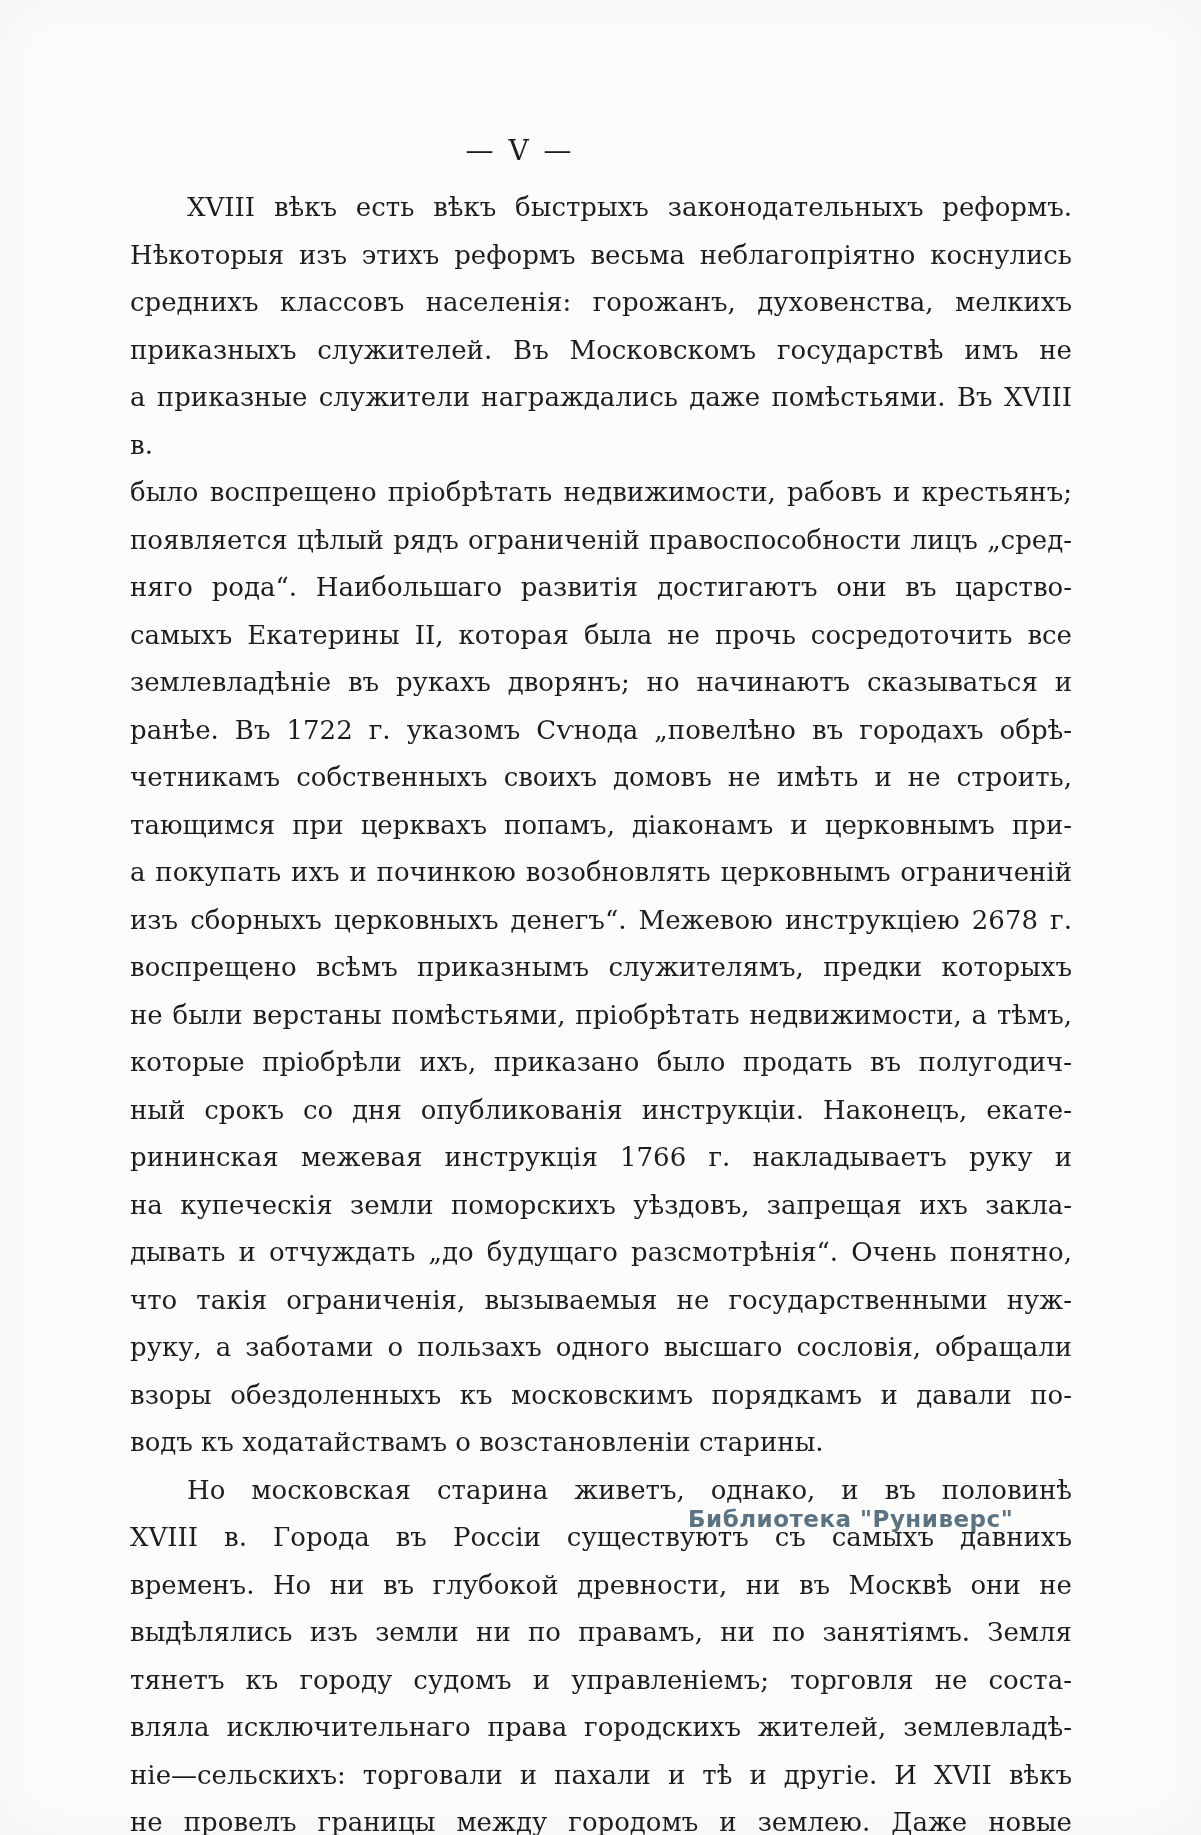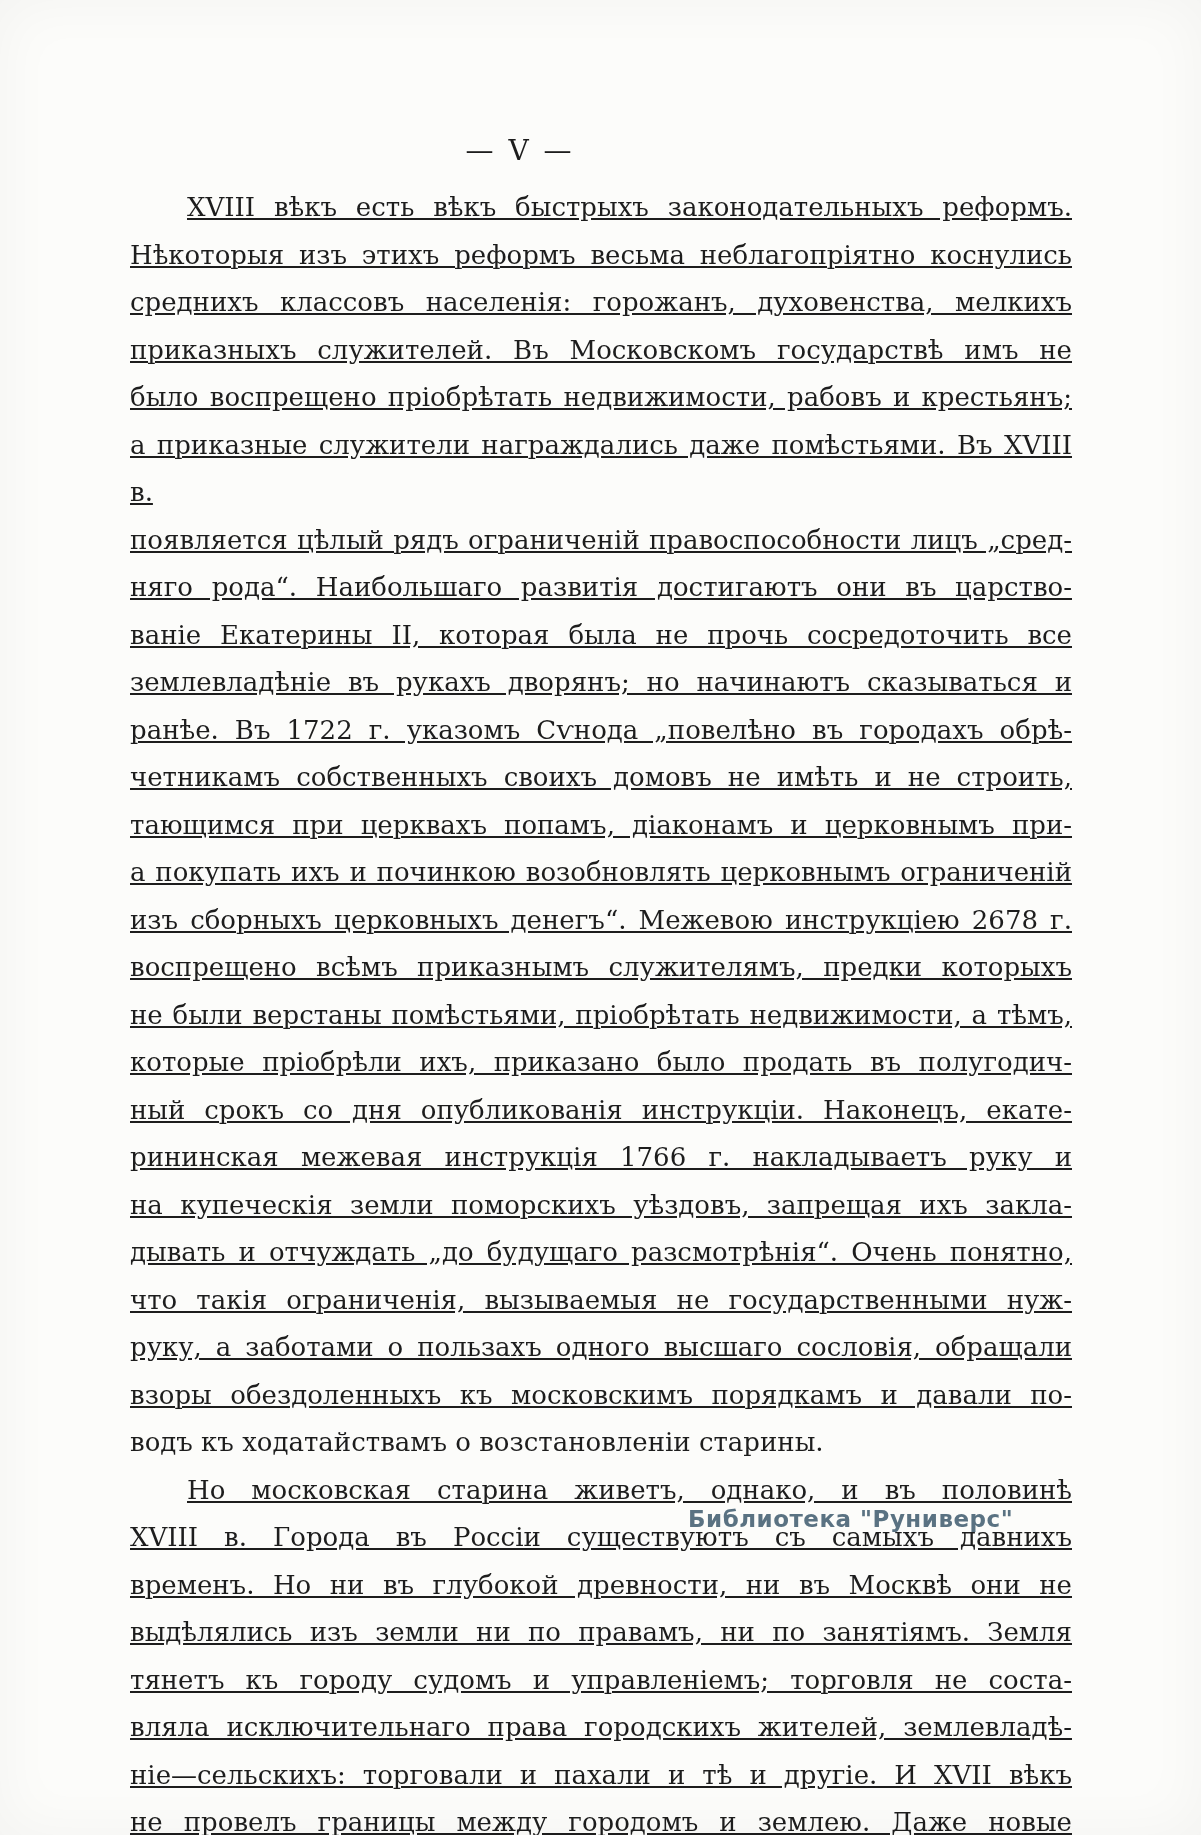--- a/index.html
+++ b/index.html
@@ -33,21 +33,20 @@
     top: 184px;
     width: 942px;
   }
   .line {
     font-size: 26px;
     line-height: 47.5px;
     text-align: justify;
   }
   .line.justify {
     text-align-last: justify;
-    text-decoration: underline;
   }
   .line.plain {
     text-align: right;
     text-align-last: left;
   }
   .line.indent {
     text-indent: 57px;
   }
   .watermark {
     position: absolute;
@@ -65,25 +64,25 @@
 
 <div class="scan-page">
 
   <div class="page-number">— V —</div>
 
   <div class="text-block">
     <div class="line indent justify">XVIII вѣкъ есть вѣкъ быстрыхъ законодательныхъ реформъ.</div>
     <div class="line justify">Нѣкоторыя изъ этихъ реформъ весьма неблагопріятно коснулись</div>
     <div class="line justify">среднихъ классовъ населенія: горожанъ, духовенства, мелкихъ</div>
     <div class="line justify">приказныхъ служителей. Въ Московскомъ государствѣ имъ не</div>
+    <div class="line justify">а приказные служители награждались даже помѣстьями. Въ XVIII в.</div>
     <div class="line justify">было воспрещено пріобрѣтать недвижимости, рабовъ и крестьянъ;</div>
-    <div class="line justify">а приказные служители награждались даже помѣстьями. Въ XVIII в.</div>
     <div class="line justify">появляется цѣлый рядъ ограниченій правоспособности лицъ „сред-</div>
     <div class="line justify">няго рода“. Наибольшаго развитія достигаютъ они въ царство-</div>
-    <div class="line justify">ваніе Екатерины II, которая была не прочь сосредоточить все</div>
+    <div class="line justify">самыхъ Екатерины II, которая была не прочь сосредоточить все</div>
     <div class="line justify">землевладѣніе въ рукахъ дворянъ; но начинаютъ сказываться и</div>
     <div class="line justify">ранѣе. Въ 1722 г. указомъ Сѵнода „повелѣно въ городахъ обрѣ-</div>
     <div class="line justify">четникамъ собственныхъ своихъ домовъ не имѣть и не строить,</div>
     <div class="line justify">тающимся при церквахъ попамъ, діаконамъ и церковнымъ при-</div>
     <div class="line justify">а покупать ихъ и починкою возобновлять церковнымъ ограниченій</div>
     <div class="line justify">изъ сборныхъ церковныхъ денегъ“. Межевою инструкціею 2678 г.</div>
     <div class="line justify">воспрещено всѣмъ приказнымъ служителямъ, предки которыхъ</div>
     <div class="line justify">не были верстаны помѣстьями, пріобрѣтать недвижимости, а тѣмъ,</div>
     <div class="line justify">которые пріобрѣли ихъ, приказано было продать въ полугодич-</div>
     <div class="line justify">ный срокъ со дня опубликованія инструкціи. Наконецъ, екате-</div>

